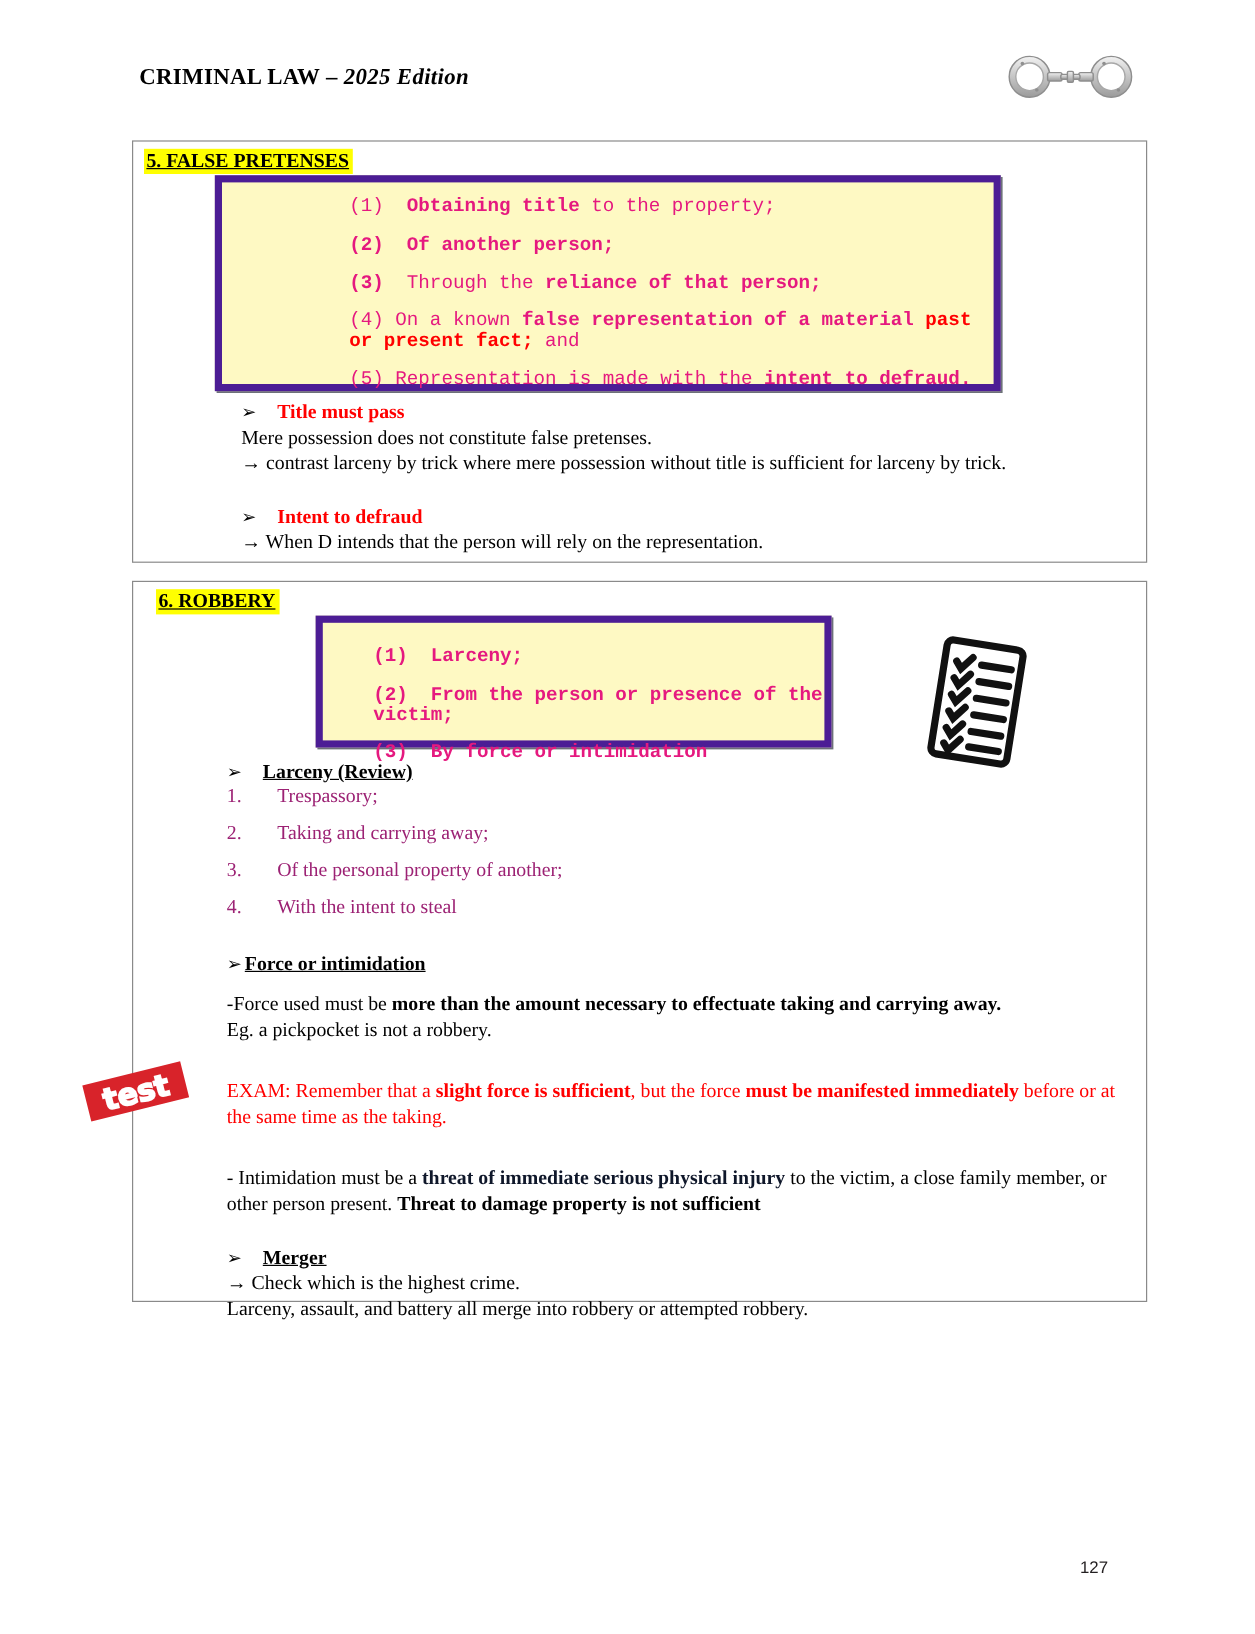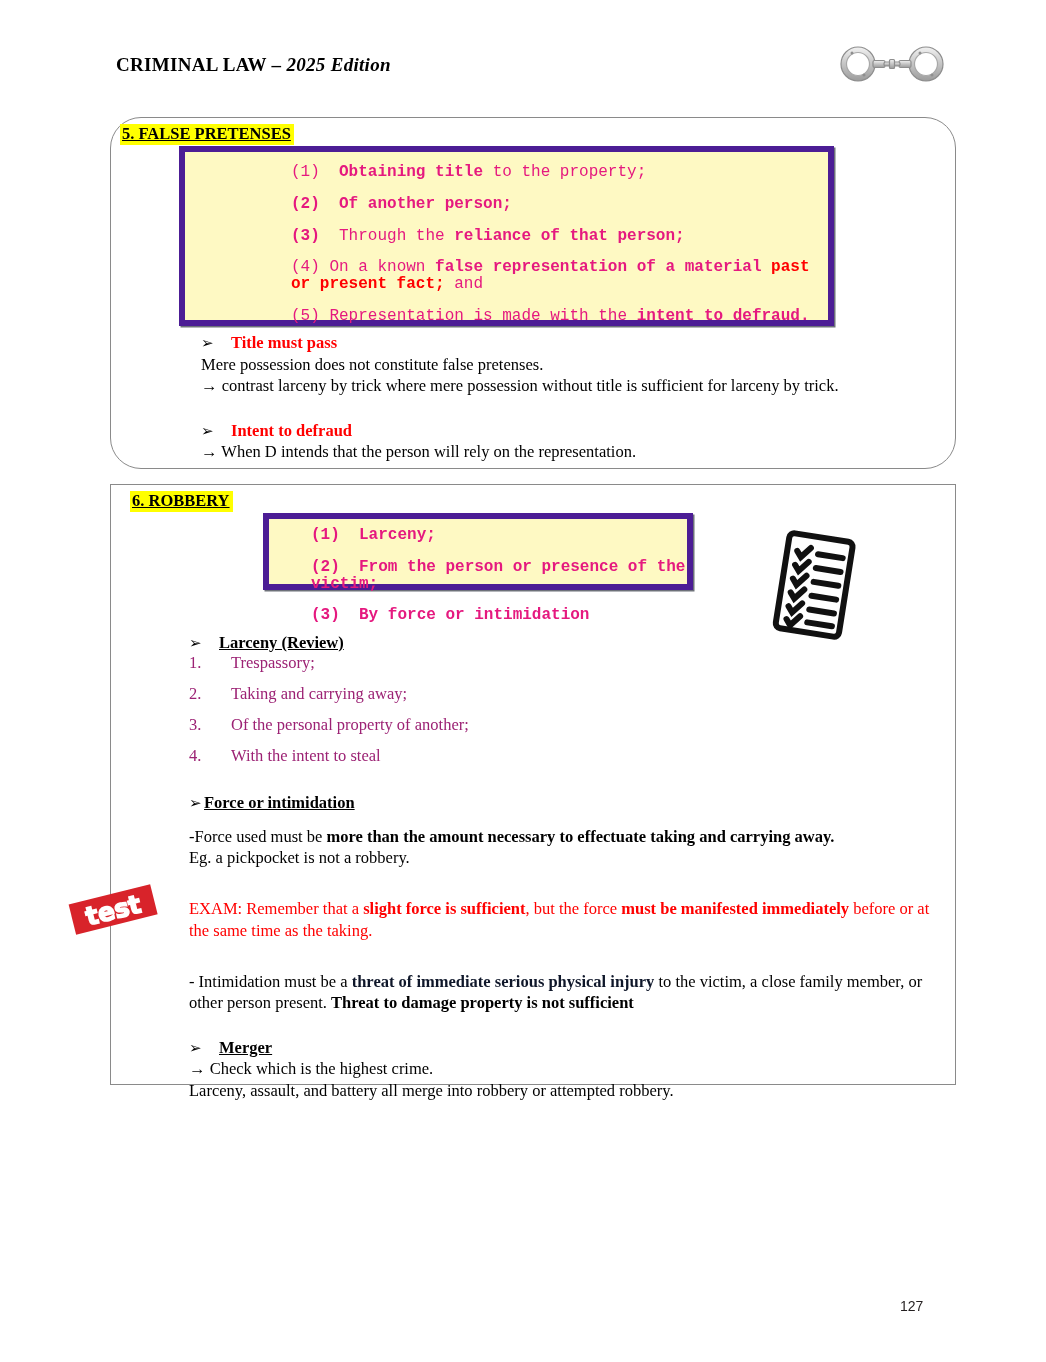--- a/index.html
+++ b/index.html
@@ -40,21 +40,21 @@
     width: 128px; height: 48px;
   }
 
   
   .section-box {
     position: absolute;
     border: 1px solid #8a8a8a;
     background: #ffffff;
     box-sizing: border-box;
   }
-  #box-false-pretenses { left: 110px; top: 117px;  width: 846px; height: 352px; border-radius: 31px; }
+  #box-false-pretenses { left: 110px; top: 117px;  width: 846px; height: 352px; }
   #box-robbery         { left: 110px; top: 484px;  width: 846px; height: 601px; }
 
   .section-heading {
     position: absolute;
     font-size: 16.5px;
     font-weight: bold;
     background: #ffff00;
     text-decoration: underline;
     padding: 1px 3px 1px 2px;
     white-space: nowrap;
@@ -66,21 +66,21 @@
   
   .elements-box {
     position: absolute;
     background: #fef9c3;
     border: 6px solid #4c1d95;
     box-sizing: border-box;
     box-shadow: 1.5px 1.5px 0 #6d7179;
     font-family: Liberation Mono, monospace;
   }
   #elements-fp  { left: 68px;  top: 28px; width: 655px; height: 180px; padding: 12px 10px 10px 0; }
-  #elements-rob { left: 152px; top: 28px; width: 430px; height: 77px; padding: 8px 0 10px 0; }
+  #elements-rob { left: 152px; top: 28px; width: 430px; height: 110px; padding: 20px 0 10px 0; }
 
   .el-line {
     font-size: 16px;
     line-height: 1.05;
     margin: 0 0 15px 0;
     color: #e5197f;
     padding-left: 28px;
     text-indent: 0;
   }
   .el-line:last-child { margin-bottom: 0; }

